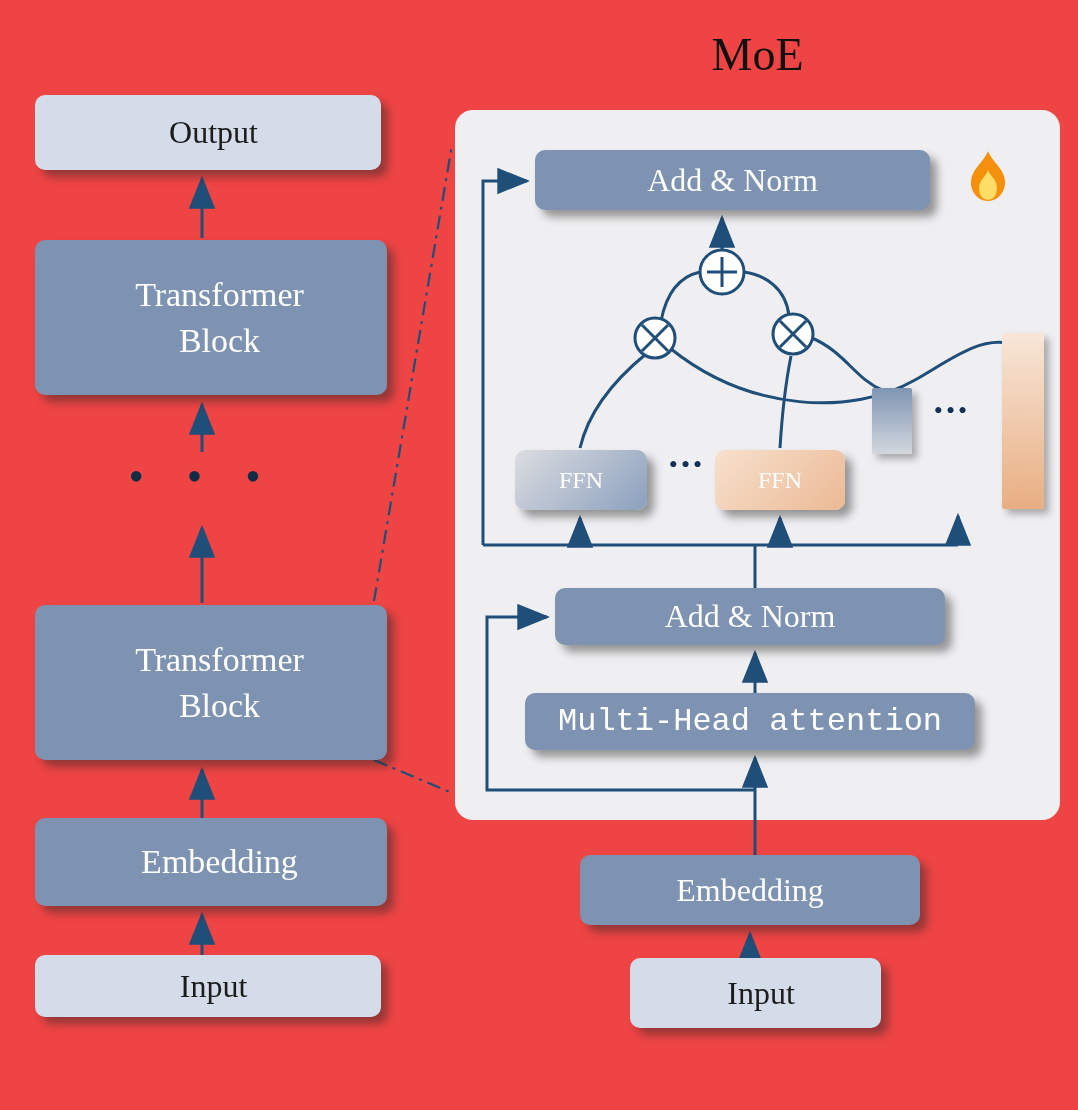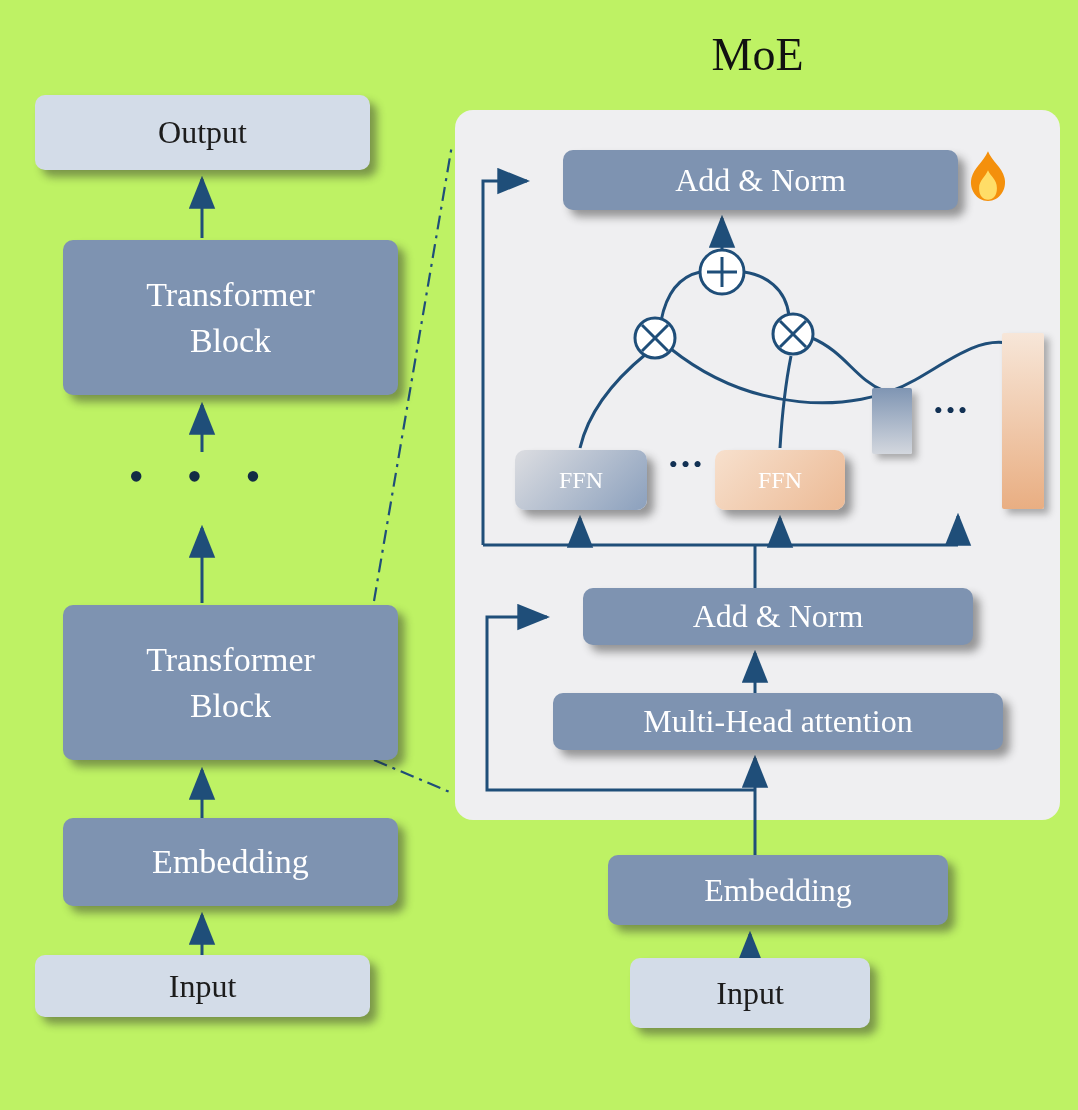--- a/index.html
+++ b/index.html
@@ -1,32 +1,32 @@
 <!DOCTYPE html>
 <html><head>
 <meta charset="utf-8">
 <style>
   html,body{margin:0;padding:0;background:#ffffff;}
   .stage{
-    position:relative;width:1078px;height:1110px;background:#bef264;overflow:hidden;
+    position:relative;width:1078px;height:1110px;background:#ef4444;overflow:hidden;
     font-family:"Liberation Serif","DejaVu Serif",serif;
   }
   .panel{
     position:absolute;left:455px;top:110px;width:605px;height:710px;
     background:#efeff1;border-radius:18px;z-index:1;
   }
   svg.connectors{position:absolute;left:0;top:0;z-index:2;}
   .box{
     position:absolute;display:flex;align-items:center;justify-content:center;
     text-align:center;border-radius:10px;z-index:3;
     box-shadow:7px 7px 9px rgba(40,40,40,0.45);
   }
-  .dark{background:#7e93b1;color:#ffffff;margin-left:28px;}
-  .light{background:#d3dce8;color:#1c1c1c;}
-  .f34{font-size:34px;}
+  .dark{background:#7e93b1;color:#ffffff;}
+  .light{background:#d3dce8;color:#1c1c1c;padding-left:11px;}
+  .f34{font-size:34px;padding-left:17px;}
   .f32{font-size:32px;}
   .f30{font-size:30px;}
   .f28{font-size:24px;}
   .wrap-narrow{display:inline-block;max-width:230px;line-height:1.35;}
   .title{
     position:absolute;left:455px;top:28px;width:605px;text-align:center;
     font-size:46px;color:#111111;z-index:3;
   }
   .dots-left{
     position:absolute;left:35px;top:455px;width:335px;text-align:center;
@@ -164,21 +164,21 @@
 
   <div class="bar bar-blue"></div>
   <div class="dots-small" style="left:922px;top:398px;width:60px;text-align:center;">•••</div>
   <div class="bar bar-orange"></div>
 
 
   <div class="box dark f32" style="left:555px;top:588px;width:390px;height:57px;">
     <span>Add &amp; Norm</span>
   </div>
 
-  <div class="box dark f32" style="left:525px;top:693px;width:450px;height:57px;">
+  <div class="box dark f32" style="left:525px;top:693px;width:450px;height:57px;font-family:Liberation Mono, monospace;">
     <span>Multi-Head attention</span>
   </div>
 
   <div class="box dark f32" style="left:580px;top:855px;width:340px;height:70px;">
     <span>Embedding</span>
   </div>
 
   <div class="box light f32" style="left:630px;top:958px;width:240px;height:70px;">
     <span>Input</span>
   </div>

